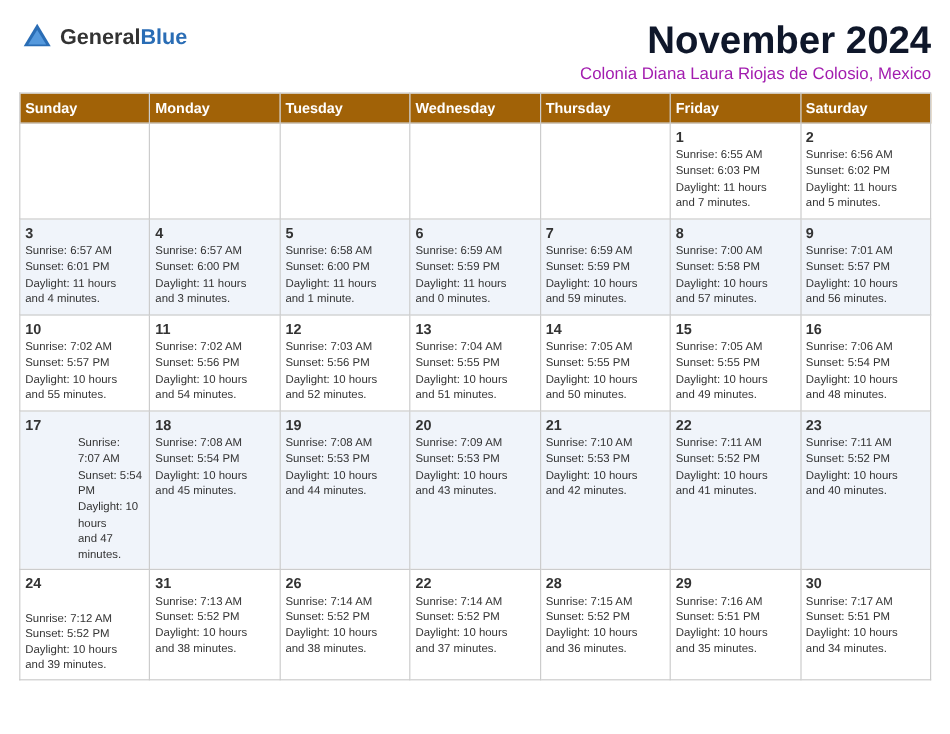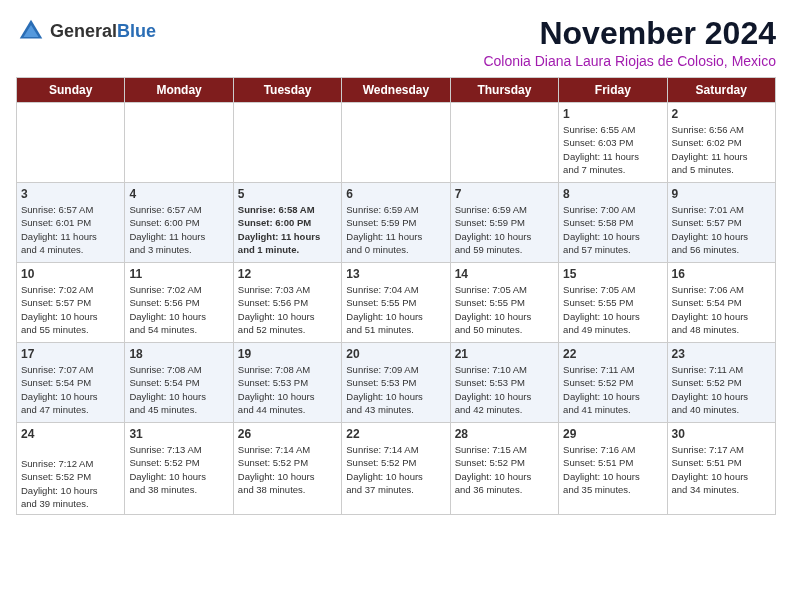--- a/index.html
+++ b/index.html
@@ -51,26 +51,26 @@
       font-weight: normal;
       color: #a21caf;
       margin-top: 2px;
     }
     .calendar-table {
       width: 100%;
       border-collapse: collapse;
       margin-top: 8px;
     }
     .calendar-table th {
-      background-color: #7f1d1d;
+      background-color: #a16207;
       color: #fff;
       font-size: 12px;
       font-weight: bold;
       padding: 5px 4px;
-      text-align: center;
+      text-align: left;
       border: 1px solid #ccc;
     }
     .calendar-table td {
       border: 1px solid #ccc;
       vertical-align: top;
       padding: 4px 4px;
       font-size: 10px;
       color: #333;
       width: calc(100% / 7);
       height: 80px;
@@ -157,21 +157,21 @@
         </td>
         <td>
           <span class="day-number">4</span>
           <div class="day-info" style="white-space: pre-line;">Sunrise: 6:57 AM
 Sunset: 6:00 PM
 Daylight: 11 hours
 and 3 minutes.</div>
         </td>
         <td>
           <span class="day-number">5</span>
-          <div class="day-info" style="white-space: pre-line; font-weight: bold;">Sunrise: 6:58 AM
+          <div class="day-info" style="white-space: pre-line;">Sunrise: 6:58 AM
 Sunset: 6:00 PM
 Daylight: 11 hours
 and 1 minute.</div>
         </td>
         <td>
           <span class="day-number">6</span>
           <div class="day-info" style="white-space: pre-line;">Sunrise: 6:59 AM
 Sunset: 5:59 PM
 Daylight: 11 hours
 and 0 minutes.</div>
@@ -245,21 +245,21 @@
           <span class="day-number">16</span>
           <div class="day-info" style="white-space: pre-line;">Sunrise: 7:06 AM
 Sunset: 5:54 PM
 Daylight: 10 hours
 and 48 minutes.</div>
         </td>
       </tr>
       <tr>
         <td>
           <span class="day-number">17</span>
-          <div class="day-info" style="white-space: pre-line;">Sunrise: 7:07 AM
+          <div class="day-info" style="white-space: pre-line; margin-left: 44px;">Sunrise: 7:07 AM
 Sunset: 5:54 PM
 Daylight: 10 hours
 and 47 minutes.</div>
         </td>
         <td>
           <span class="day-number">18</span>
           <div class="day-info" style="white-space: pre-line;">Sunrise: 7:08 AM
 Sunset: 5:54 PM
 Daylight: 10 hours
 and 45 minutes.</div>

